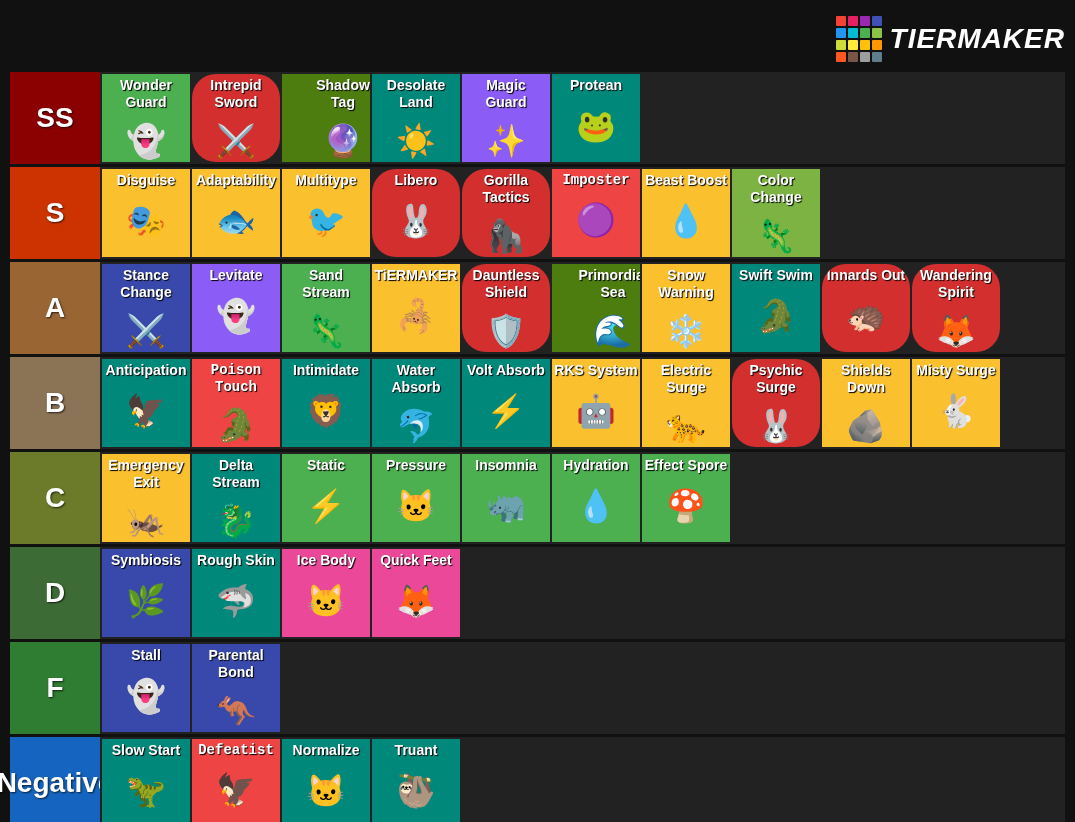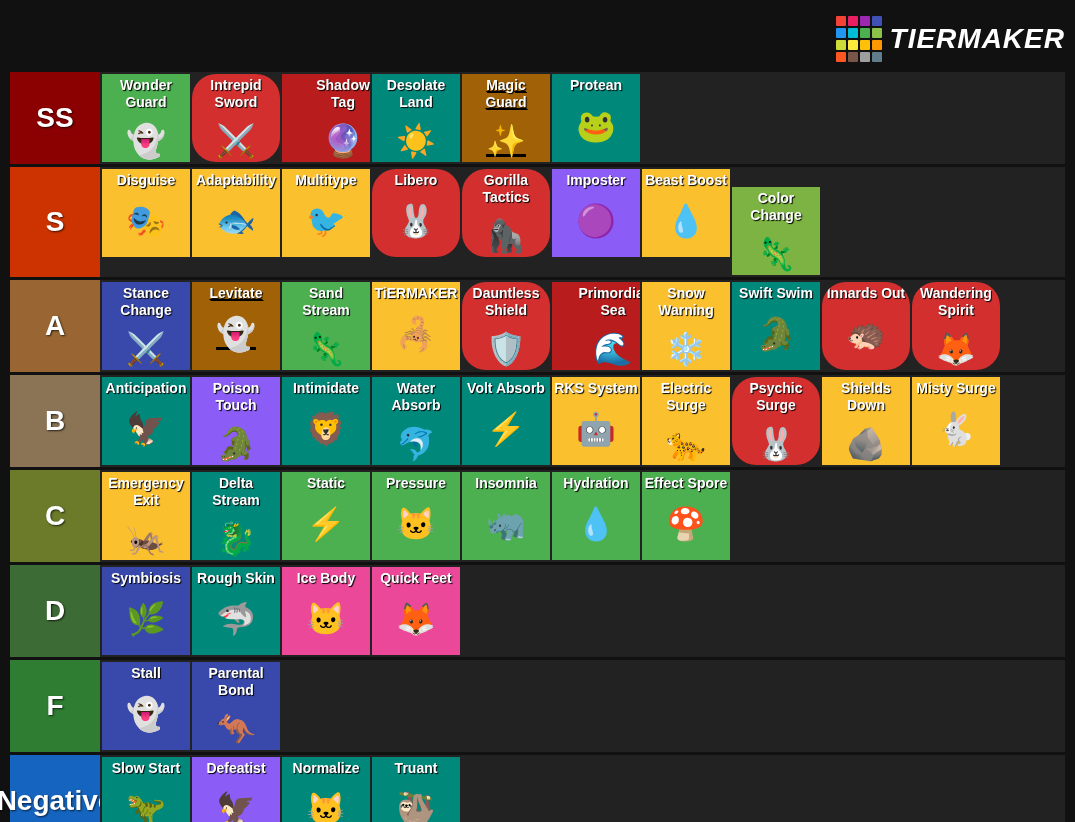--- a/index.html
+++ b/index.html
@@ -115,28 +115,28 @@
     .row-s { background-color: #CC3300; }
     .row-a { background-color: #996633; }
     .row-b { background-color: #8B7355; }
     .row-c { background-color: #6B7B2A; }
     .row-d { background-color: #3D6B35; }
     .row-f { background-color: #2E7D32; }
     .row-negative { background-color: #1565C0; }
     
     .item-green { background-color: #4CAF50; }
     .item-red { background-color: #D32F2F; border-radius: 24px; }
-    .item-purple { background-color: #a16207; text-decoration: underline; }
-    .item-blue { background-color: #b91c1c; padding-left: 36px; }
+    .item-purple { background-color: #8b5cf6; }
+    .item-blue { background-color: #4d7c0f; padding-left: 36px; }
     .item-yellow { background-color: #FBC02D; }
     .item-teal { background-color: #00897B; }
-    .item-white { background-color: #8b5cf6; }
+    .item-white { background-color: #ef4444; font-family: Liberation Mono, monospace; }
     .item-indigo { background-color: #3949AB; }
     .item-cyan { background-color: #ec4899; }
-    .item-lime { background-color: #7CB342; margin-top: 18px; }
+    .item-lime { background-color: #7CB342; }
   </style>
 </head>
 <body>
 
 <div class="tiermaker-container">
 
   <div class="header-row">
     <div class="logo">
       <div class="logo-grid" id="logo-grid">
           <div class="logo-cell" style="background: rgb(244, 67, 54);"></div>

